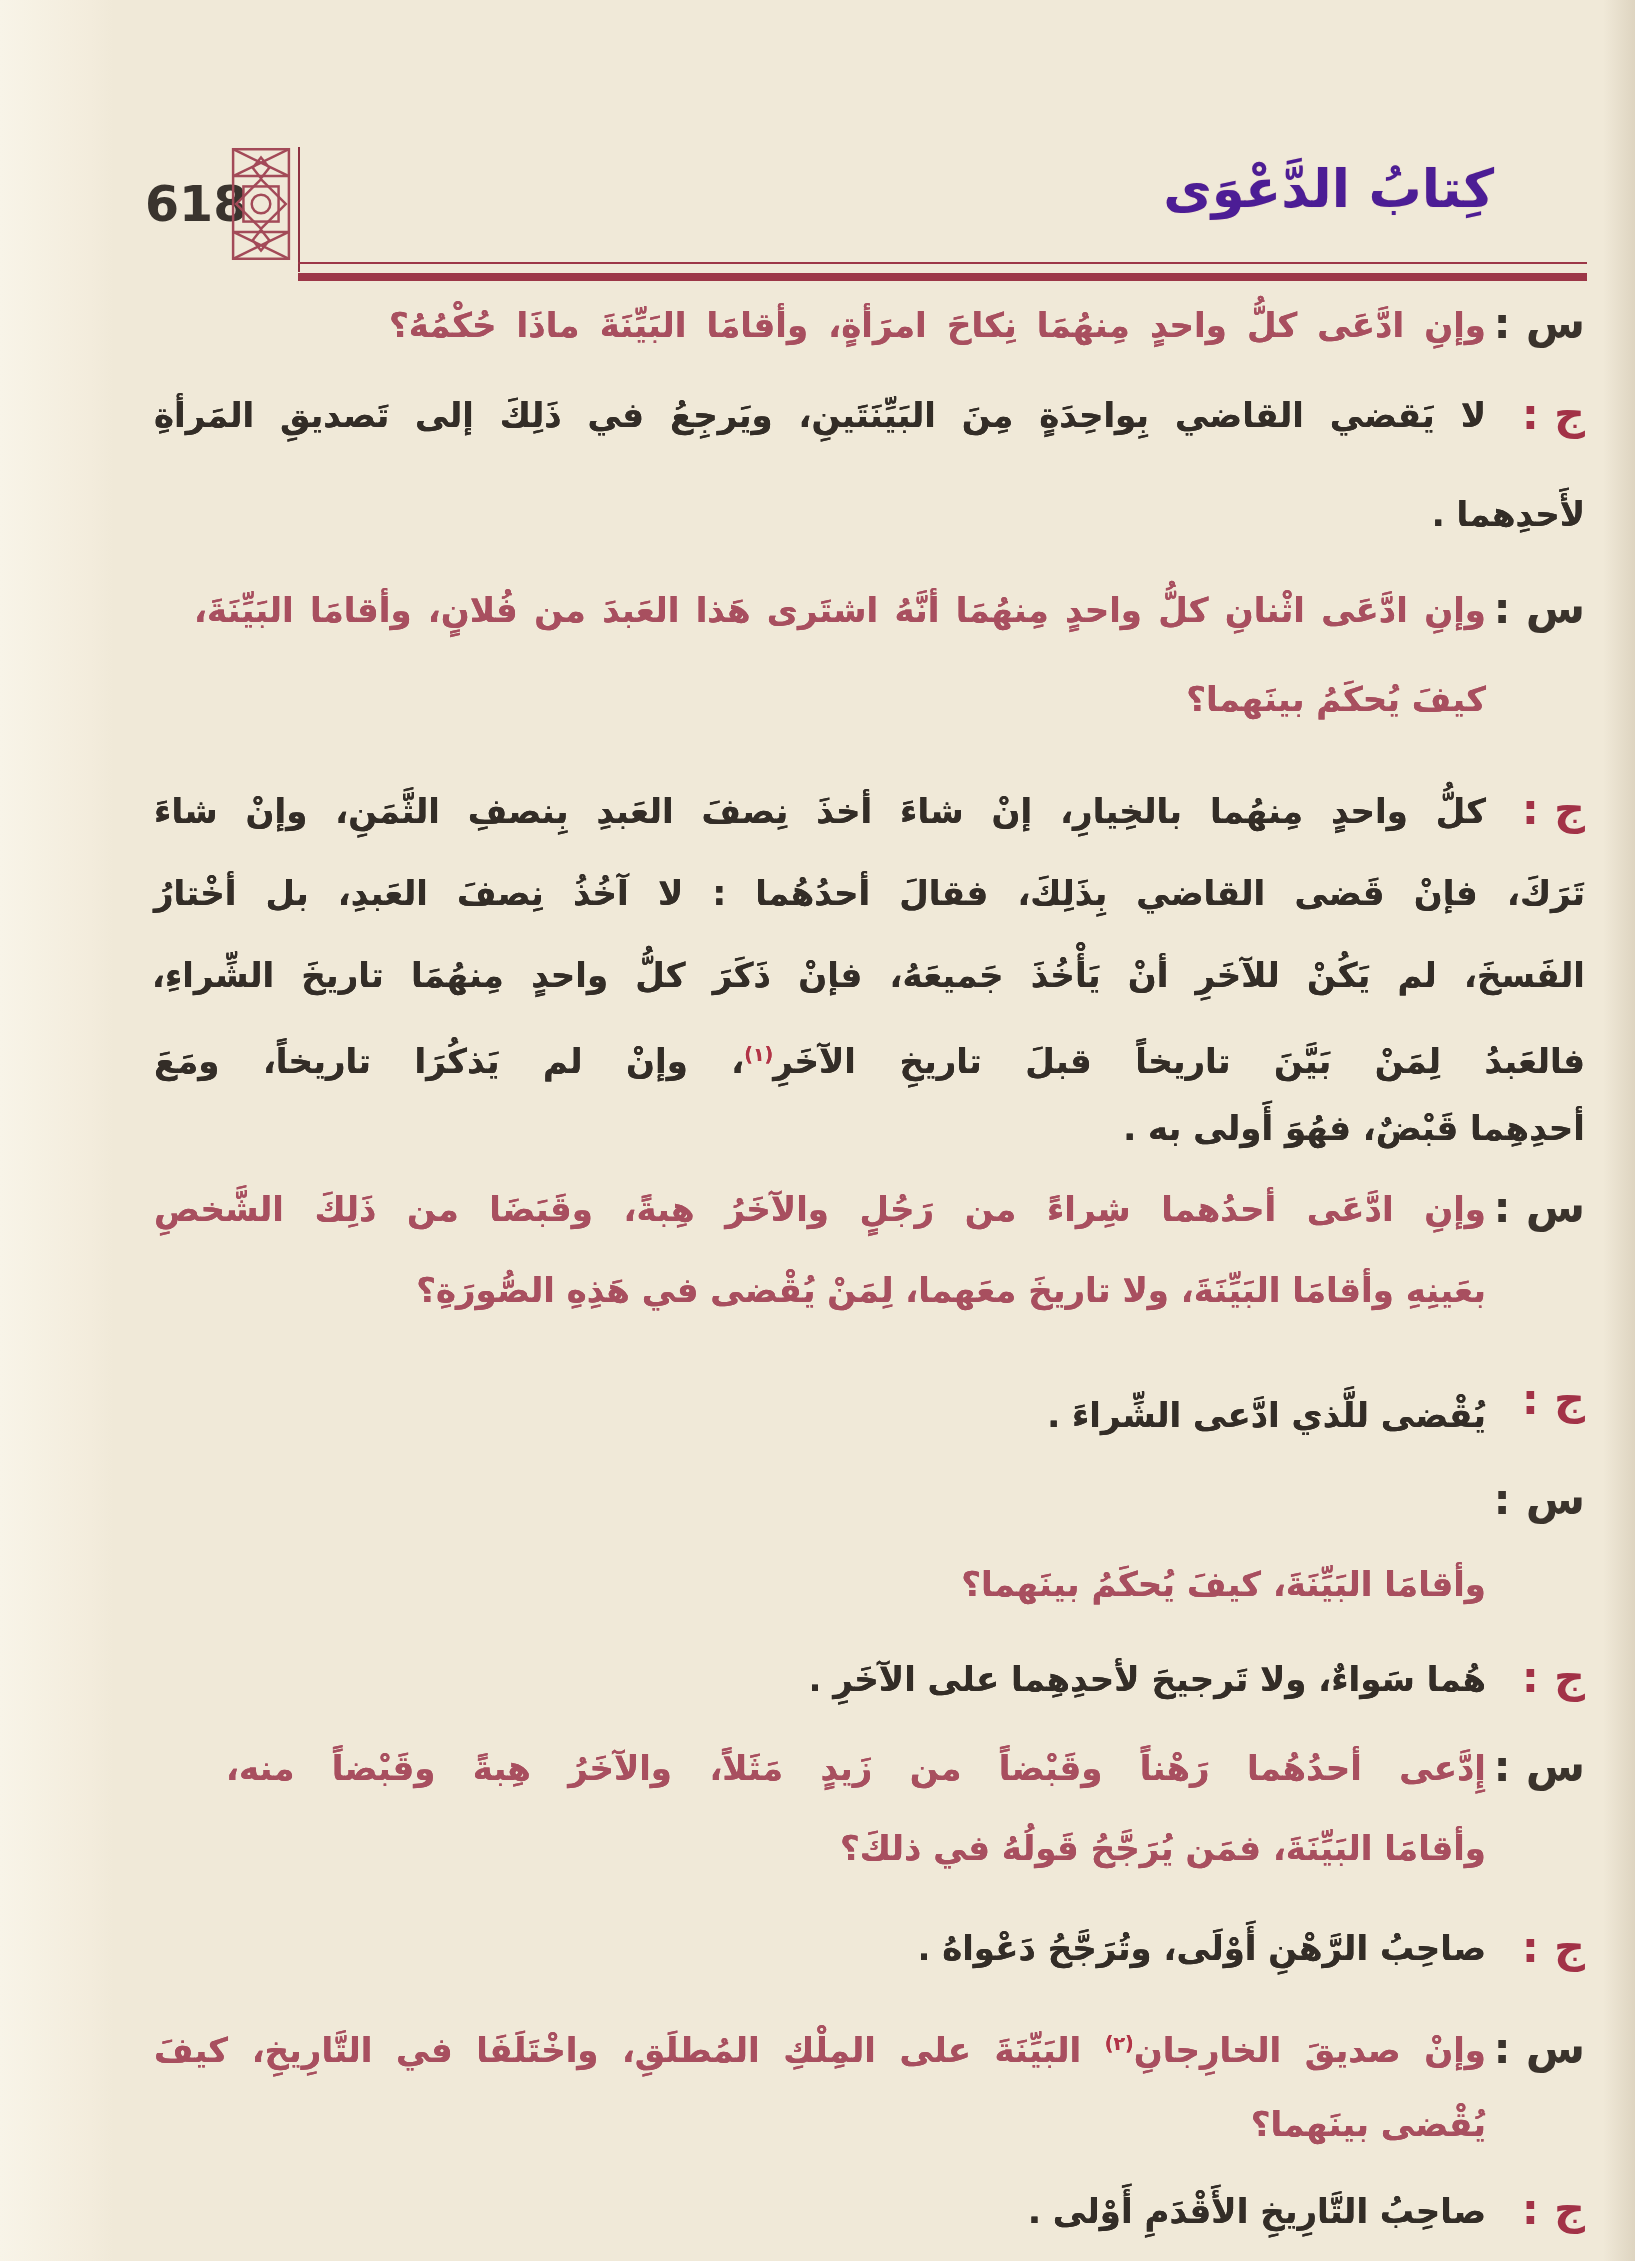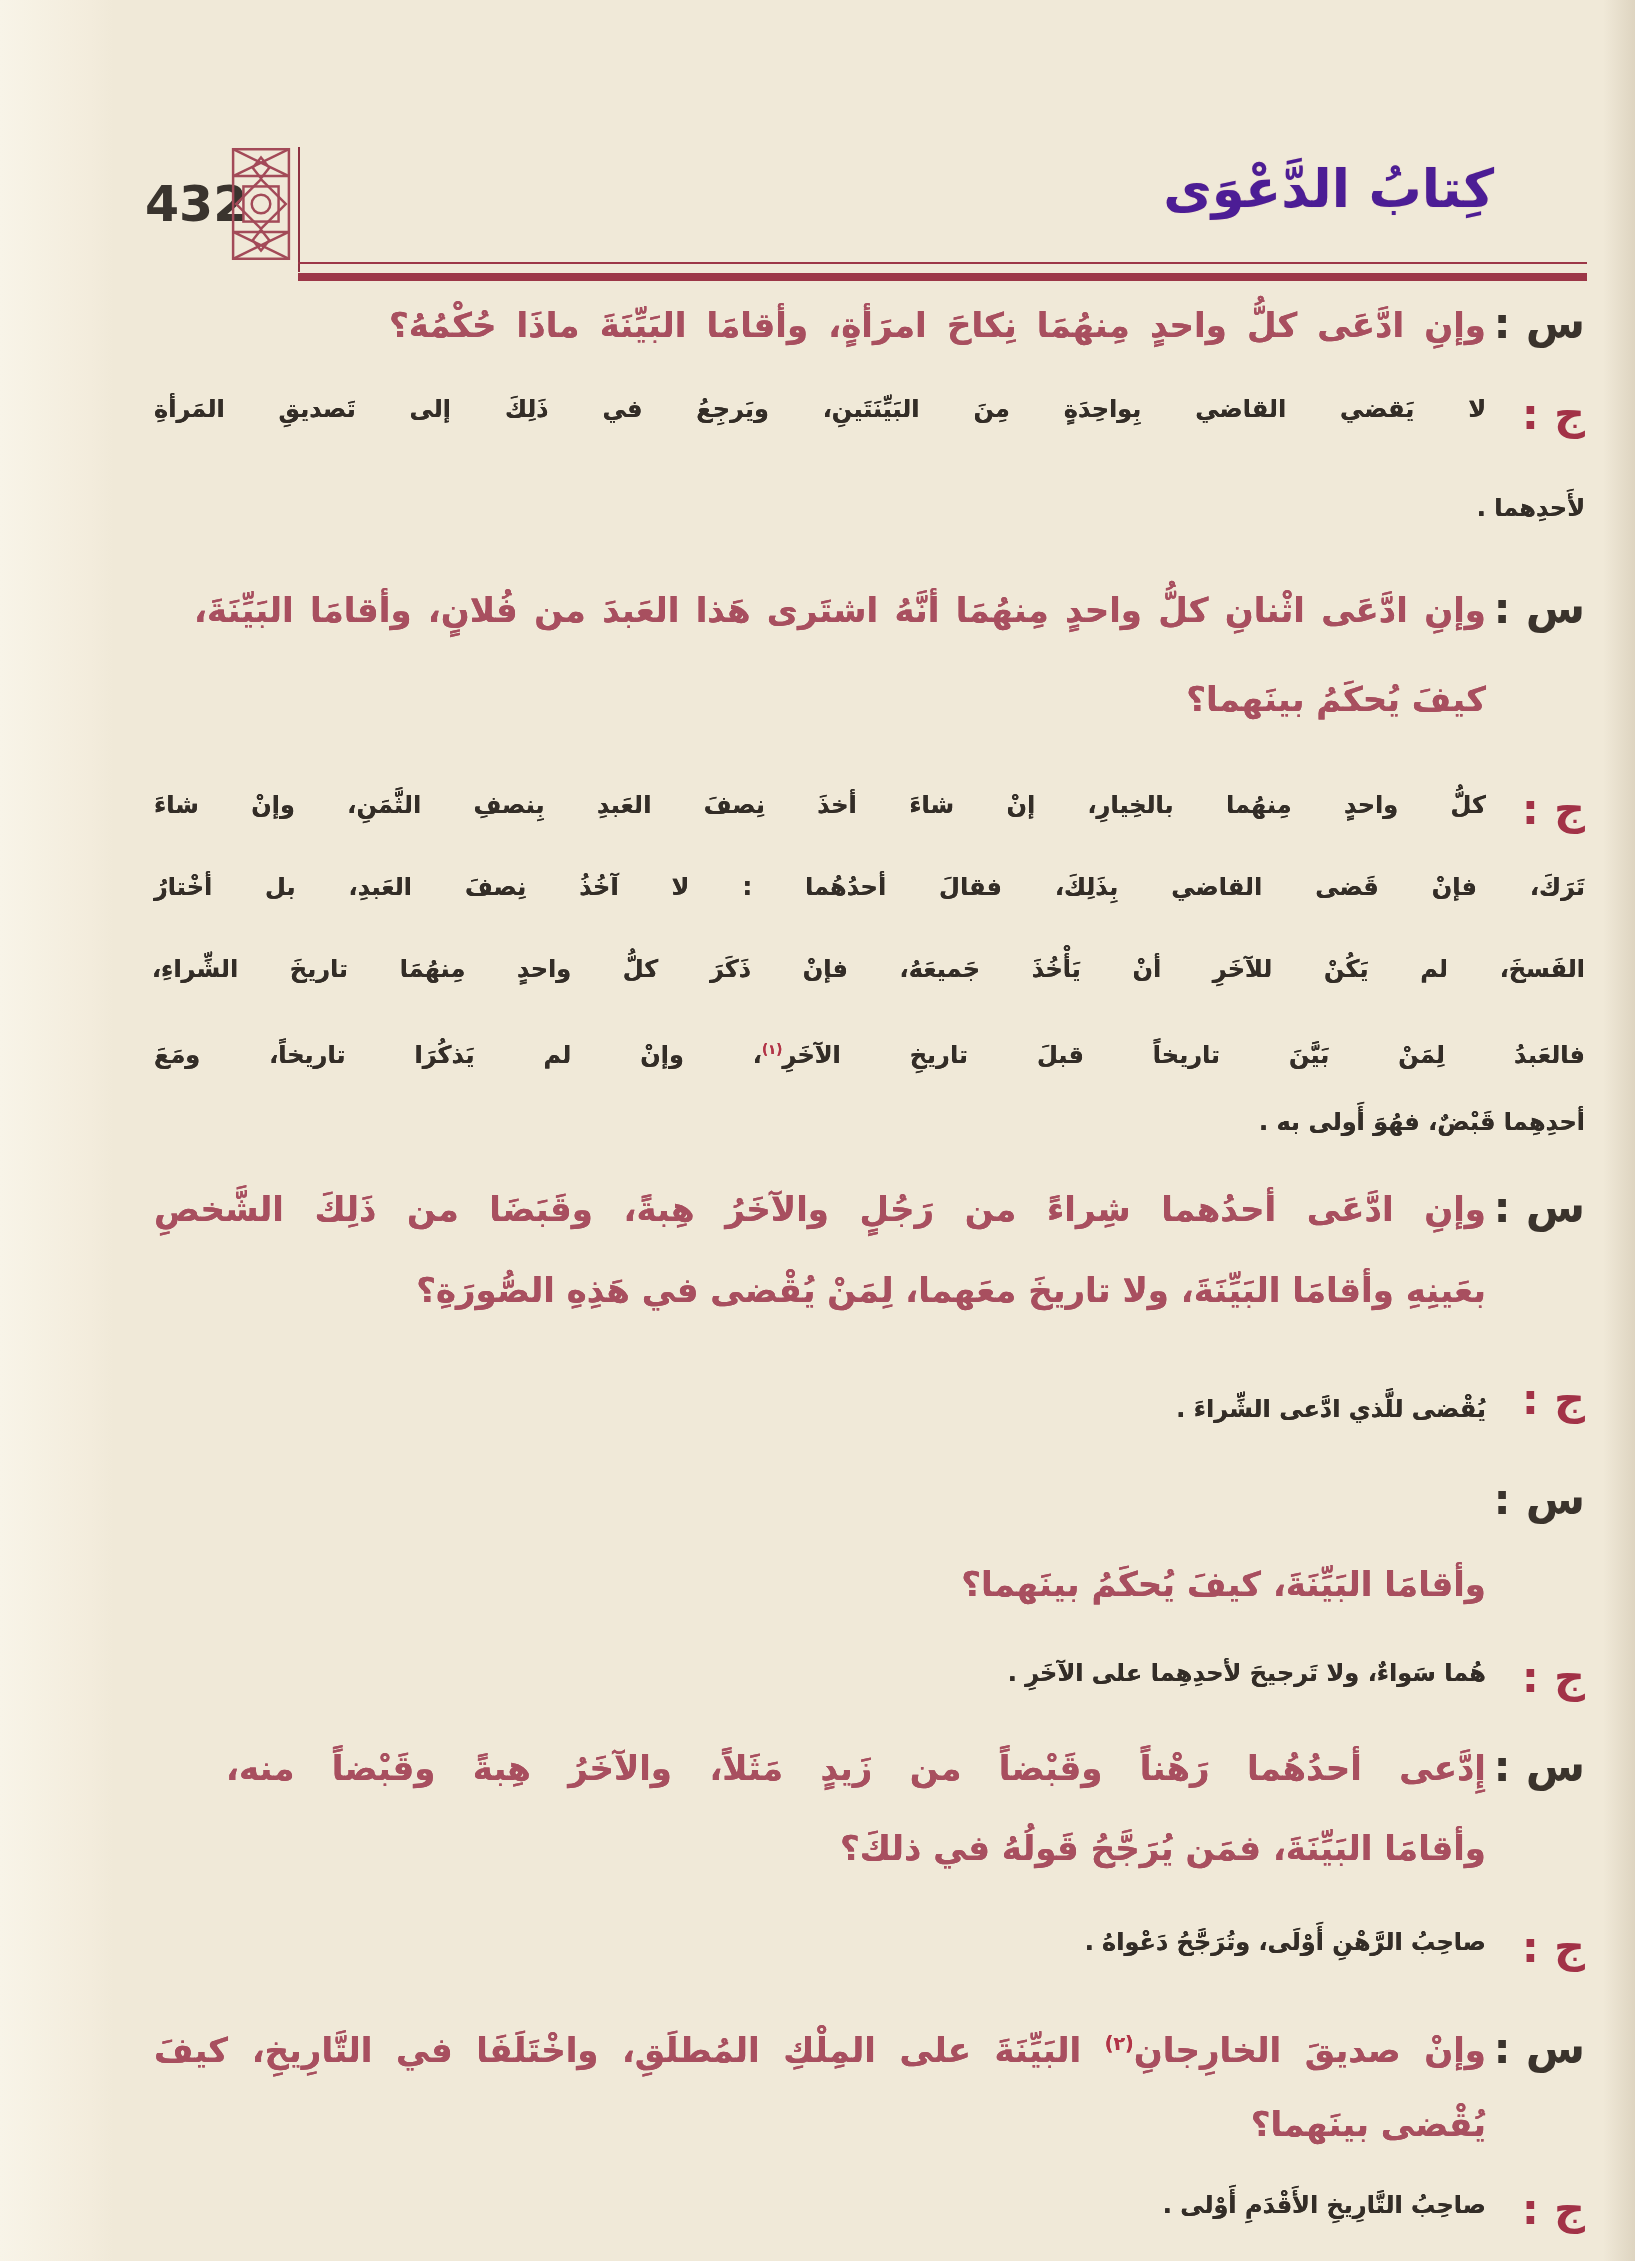--- a/index.html
+++ b/index.html
@@ -13,40 +13,40 @@
     color:#312b26;
   }
   .edge-left{position:absolute;left:0;top:0;width:113px;height:100%;
     background:linear-gradient(to right,#f8f4e8,#f3ecdc 80%,rgba(243,236,220,0));}
   .edge-right{position:absolute;right:0;top:0;width:32px;height:100%;
     background:linear-gradient(to left,rgba(180,164,138,.30),rgba(180,164,138,0));}
   .abs{position:absolute;}
   .nowrap{white-space:nowrap;}
   .fill{text-align:justify;text-align-last:justify;}
   .q{color:#a84f5f;font-weight:bold;font-size:34px;line-height:1.25;}
-  .a{color:#332d27;font-weight:bold;font-size:24px;line-height:1.25;}
+  .a{color:#332d27;font-weight:bold;font-size:34px;line-height:1.25;}
   .marker-q{color:#3a332c;font-weight:bold;font-size:43px;line-height:1;}
   .marker-a{color:#a23247;font-weight:bold;font-size:43px;line-height:1;}
   .ref{color:#b23447;font-size:0.56em;vertical-align:super;font-weight:bold;}
   .page-number{color:#3a342e;font-weight:bold;font-size:49px;line-height:1;}
   .chapter-title{color:#4c1d95;font-weight:bold;font-size:53px;line-height:1.2;
     text-shadow:0 0 0.9px rgba(162,60,80,.35);text-align:right;}
   .vline{background:#8e3242;width:2.3px;}
   .rule-thin{background:#9c3747;height:1.8px;}
   .rule-thick{background:#9c3747;height:7.7px;}
   .q,.a{text-shadow:0 0 0.5px currentColor;}
 </style>
 </head>
 <body>
 
 <div class="page">
   <div class="edge-left"></div>
   <div class="edge-right"></div>
 
-  <div class="abs page-number" style="left:145px;top:180px;">432</div>
+  <div class="abs page-number" style="left:145px;top:180px;">618</div>
 
   <div class="abs" style="left:230px;top:146px;width:62px;height:116px;">
     <svg width="62" height="116" viewBox="0 0 60 110" xmlns="http://www.w3.org/2000/svg">
       <g fill="none" stroke="#a34a58" stroke-width="2.4">
         <rect x="3" y="2" width="54" height="106"></rect>
         <rect x="13" y="38" width="34" height="34"></rect>
         <rect x="13" y="38" width="34" height="34" transform="rotate(45 30 55)"></rect>
         <circle cx="30" cy="55" r="9"></circle>
         <path d="M3 2 L57 28 M57 2 L3 28 M3 28 H57"></path>
         <path d="M3 108 L57 82 M57 108 L3 82 M3 82 H57"></path>

